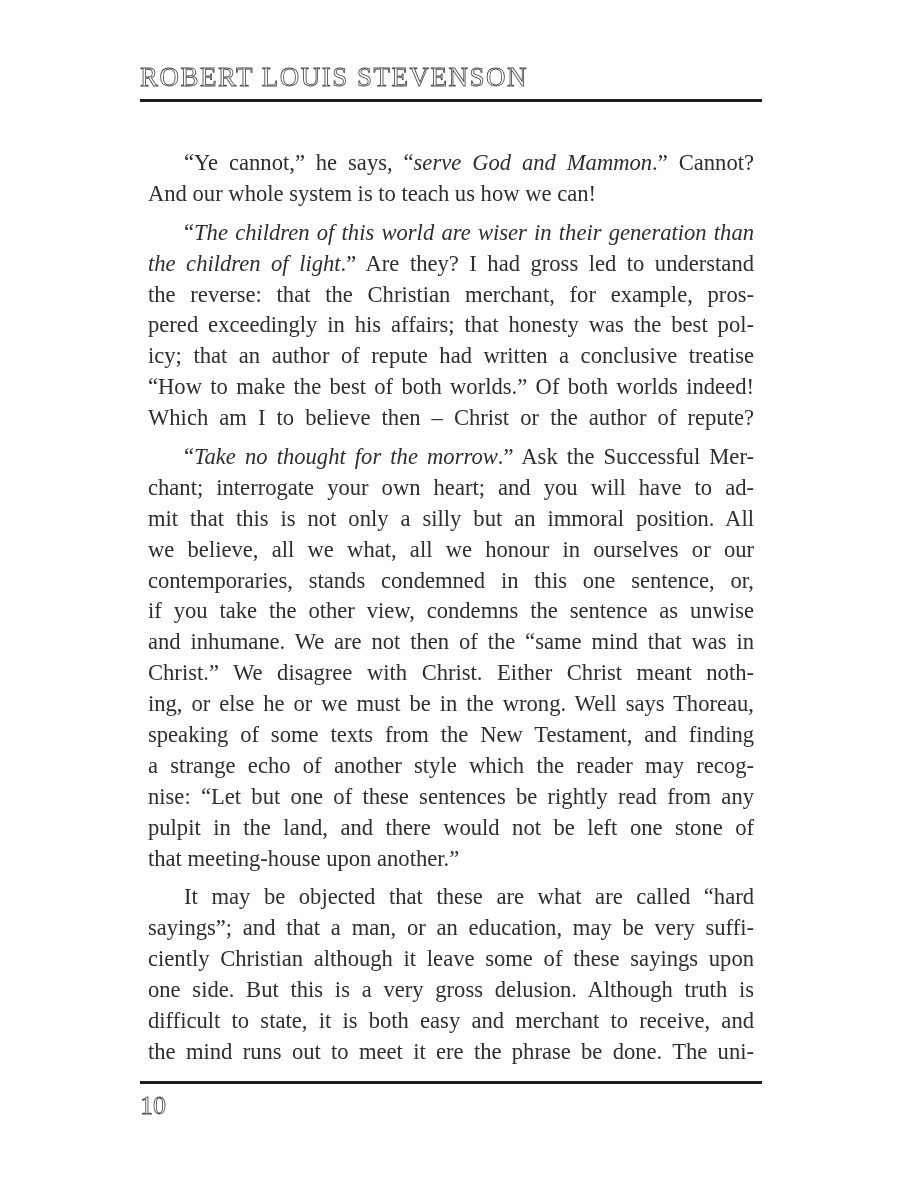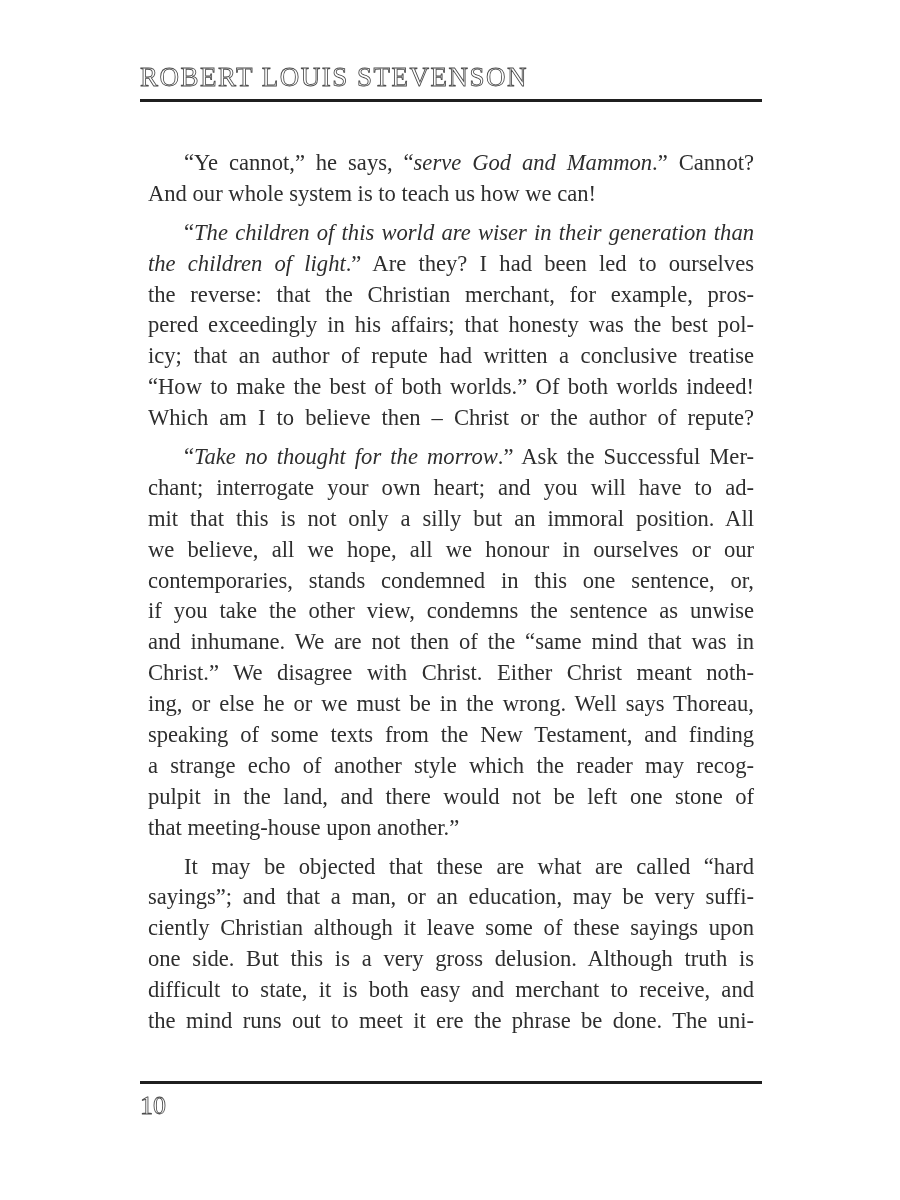--- a/index.html
+++ b/index.html
@@ -80,39 +80,40 @@
 
   <div class="head-rule"></div>
 
   <div class="text-column">
       <div class="paragraph">
         <div class="line first"><span>“Ye cannot,” he says, “</span><span class="it">serve God and Mammon</span><span>.” Cannot?</span></div>
         <div class="line lastfree"><span>And our whole system is to teach us how we can!</span></div>
       </div>
       <div class="paragraph">
         <div class="line first"><span>“</span><span class="it">The children of this world are wiser in their generation than</span></div>
-        <div class="line"><span class="it">the children of light</span><span>.” Are they? I had been led to ourselves</span></div>
+        <div class="line"><span class="it">the children of light</span><span>.” Are they? I had gross led to understand</span></div>
         <div class="line"><span>the reverse: that the Christian merchant, for example, pros-</span></div>
         <div class="line"><span>pered exceedingly in his affairs; that honesty was the best pol-</span></div>
         <div class="line"><span>icy; that an author of repute had written a conclusive treatise</span></div>
         <div class="line"><span>“How to make the best of both worlds.” Of both worlds indeed!</span></div>
         <div class="line"><span>Which am I to believe then – Christ or the author of repute?</span></div>
       </div>
       <div class="paragraph">
         <div class="line first"><span>“</span><span class="it">Take no thought for the morrow</span><span>.” Ask the Successful Mer-</span></div>
         <div class="line"><span>chant; interrogate your own heart; and you will have to ad-</span></div>
         <div class="line"><span>mit that this is not only a silly but an immoral position. All</span></div>
-        <div class="line"><span>we believe, all we hope, all we honour in ourselves or our</span></div>
+        <div class="line"><span>we believe, all we what, all we honour in ourselves or our</span></div>
         <div class="line"><span>contemporaries, stands condemned in this one sentence, or,</span></div>
         <div class="line"><span>if you take the other view, condemns the sentence as unwise</span></div>
         <div class="line"><span>and inhumane. We are not then of the “same mind that was in</span></div>
         <div class="line"><span>Christ.” We disagree with Christ. Either Christ meant noth-</span></div>
         <div class="line"><span>ing, or else he or we must be in the wrong. Well says Thoreau,</span></div>
         <div class="line"><span>speaking of some texts from the New Testament, and finding</span></div>
         <div class="line"><span>a strange echo of another style which the reader may recog-</span></div>
+        <div class="line"><span>nise: “Let but one of these sentences be rightly read from any</span></div>
         <div class="line"><span>pulpit in the land, and there would not be left one stone of</span></div>
         <div class="line lastfree"><span>that meeting-house upon another.”</span></div>
       </div>
       <div class="paragraph">
         <div class="line first"><span>It may be objected that these are what are called “hard</span></div>
         <div class="line"><span>sayings”; and that a man, or an education, may be very suffi-</span></div>
         <div class="line"><span>ciently Christian although it leave some of these sayings upon</span></div>
         <div class="line"><span>one side. But this is a very gross delusion. Although truth is</span></div>
         <div class="line"><span>difficult to state, it is both easy and merchant to receive, and</span></div>
         <div class="line"><span>the mind runs out to meet it ere the phrase be done. The uni-</span></div>

